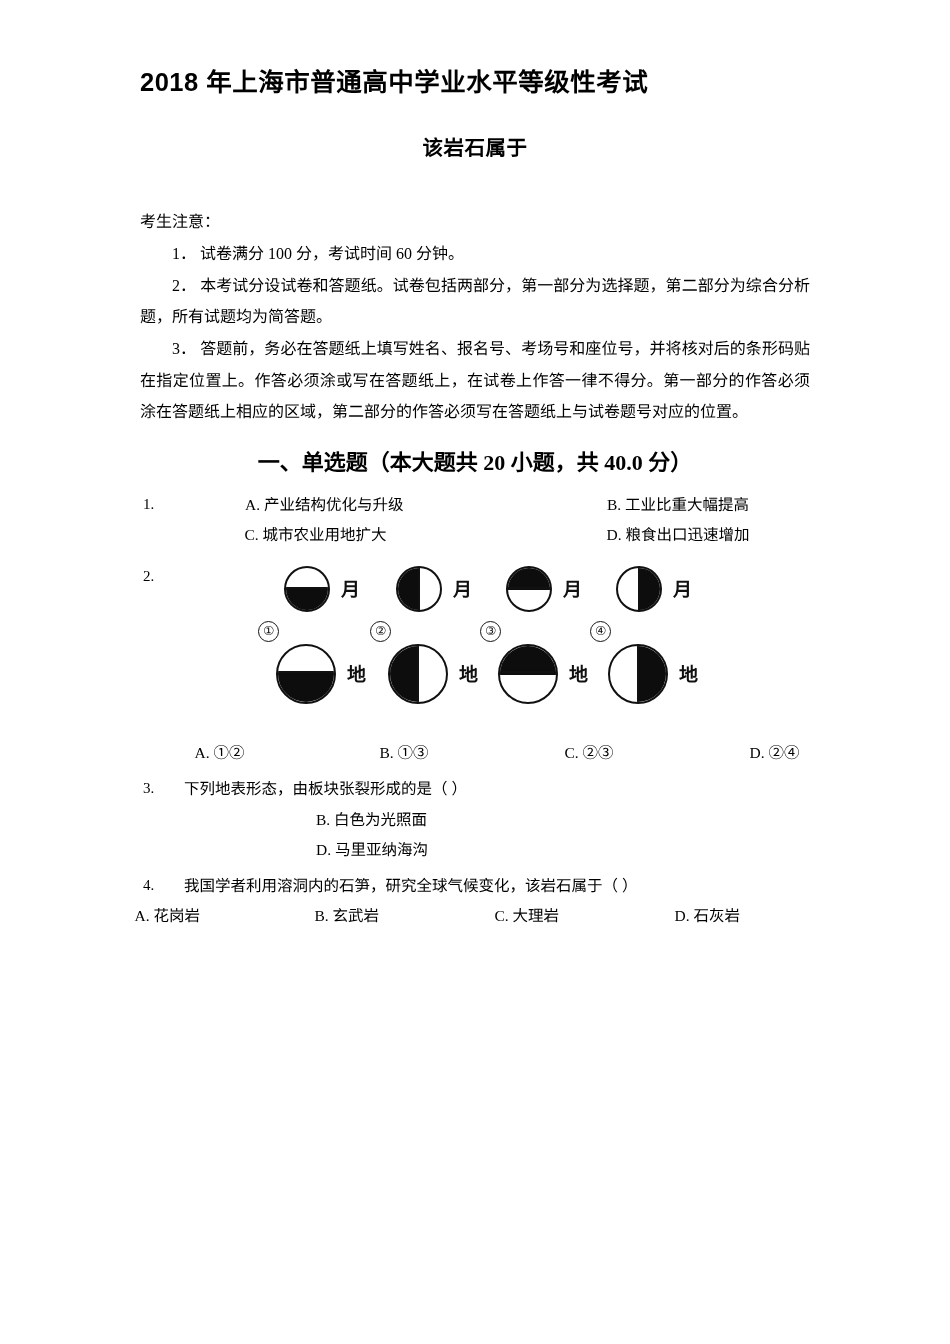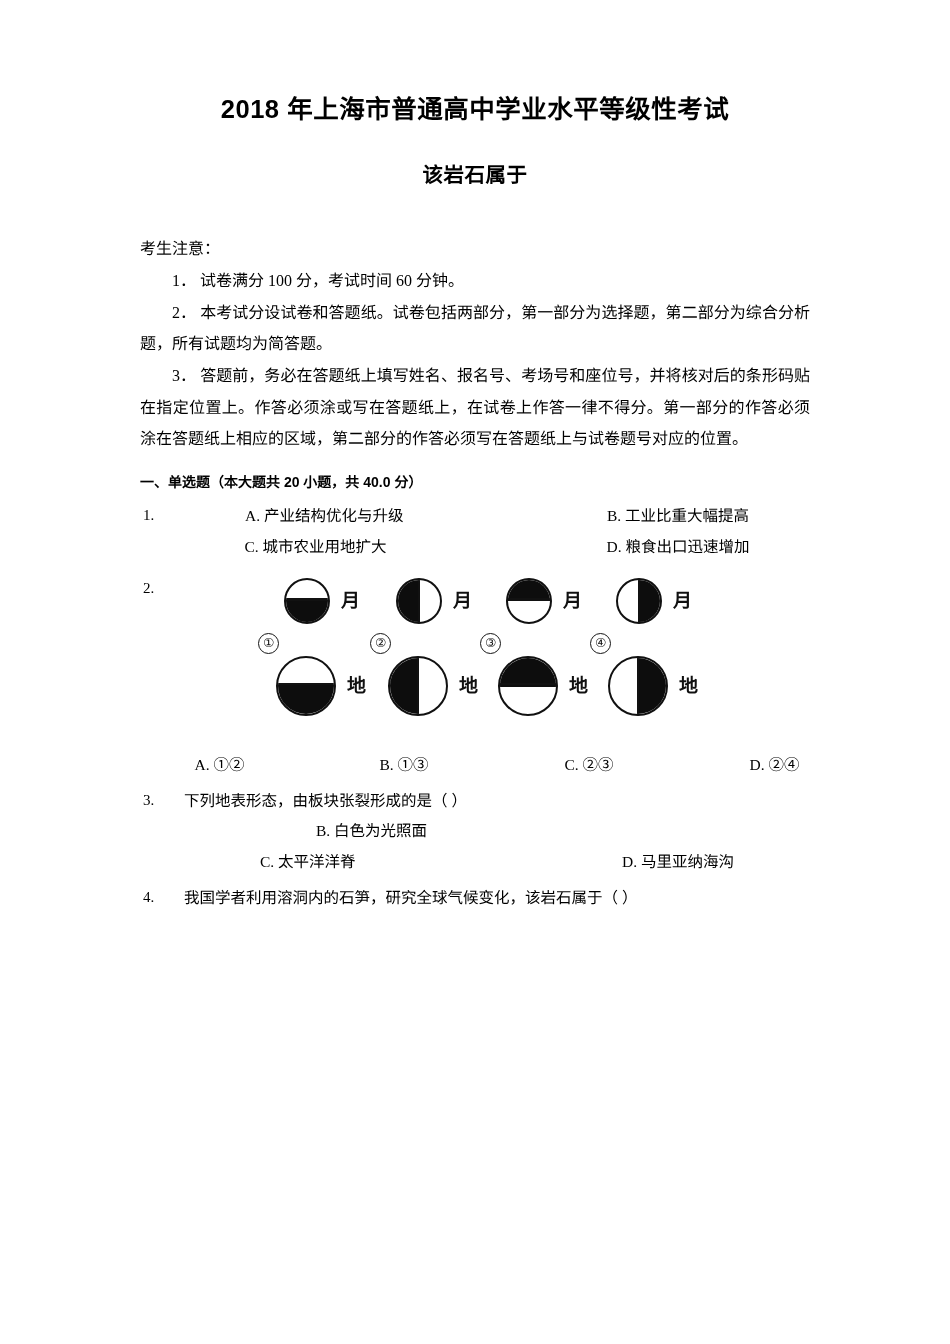--- a/index.html
+++ b/index.html
@@ -20,27 +20,27 @@
     position: relative;
     width: 950px;
     height: 1344px;
     box-sizing: border-box;
     padding: 0 140px 0 140px;
     background: #ffffff;
   }
 
   
   .doc-title {
-    text-align: center;
+    text-align: left;
     font-family: "Liberation Sans", "DejaVu Sans", sans-serif;
     font-weight: bold;
     font-size: 25.5px;
     letter-spacing: 0.5px;
     margin: 0;
-    padding-top: 94px;
+    padding-top: 67px;
     line-height: 1.2;
   }
   .doc-subtitle {
     text-align: center;
     font-family: "Liberation Sans", "DejaVu Sans", sans-serif;
     font-weight: bold;
     font-size: 20.5px;
     letter-spacing: 0.5px;
     margin: 0;
     padding-top: 38px;
@@ -58,24 +58,25 @@
     margin: 0;
   }
   .notice-item {
     margin: 0;
     text-indent: 2em;
   }
 
   
   .section-heading {
     margin: 14px 0 0 0;
-    font-family: Liberation Sans, sans-serif;
+    font-family: Liberation Serif, serif;
     font-weight: bold;
-    font-size: 14px;
+    font-size: 22px;
     line-height: 1.9;
+    text-align: center;
   }
 
   
   .question {
     position: relative;
     margin-top: 6px;
     font-size: 15.5px;
     line-height: 1.95;
   }
   .q-num {
@@ -362,32 +363,48 @@
       <p class="q-stem">下列地表形态，由板块张裂形成的是（      ）</p>
       <div class="q-options">
         <div class="opt-row opt-2col">
           <div class="opt">
             <span class="opt-label">B.</span>
             <span>白色为光照面</span>
           </div>
         </div>
         <div class="opt-row opt-2col">
           <div class="opt">
-            <span class="opt-label">C.</span>
-            <span>太平洋洋脊</span>
-          </div>
-          <div class="opt">
             <span class="opt-label">D.</span>
             <span>马里亚纳海沟</span>
           </div>
         </div>
       </div>
     </div>
   </div>
 
   <div class="question">
     <span class="q-num">4.</span>
     <div class="q-body">
       <p class="q-stem">我国学者利用溶洞内的石笋，研究全球气候变化，该岩石属于（      ）</p>
+      <div class="q-options">
+        <div class="opt-row opt-4col">
+          <div class="opt">
+            <span class="opt-label">A.</span>
+            <span>花岗岩</span>
+          </div>
+          <div class="opt">
+            <span class="opt-label">B.</span>
+            <span>玄武岩</span>
+          </div>
+          <div class="opt">
+            <span class="opt-label">C.</span>
+            <span>大理岩</span>
+          </div>
+          <div class="opt">
+            <span class="opt-label">D.</span>
+            <span>石灰岩</span>
+          </div>
+        </div>
+      </div>
     </div>
   </div>
 
 </div>
 
 </body></html>

